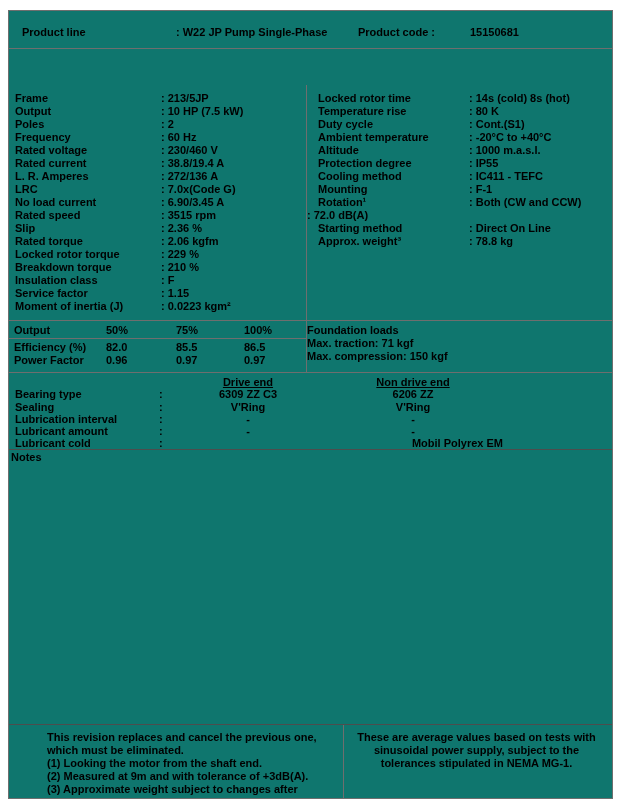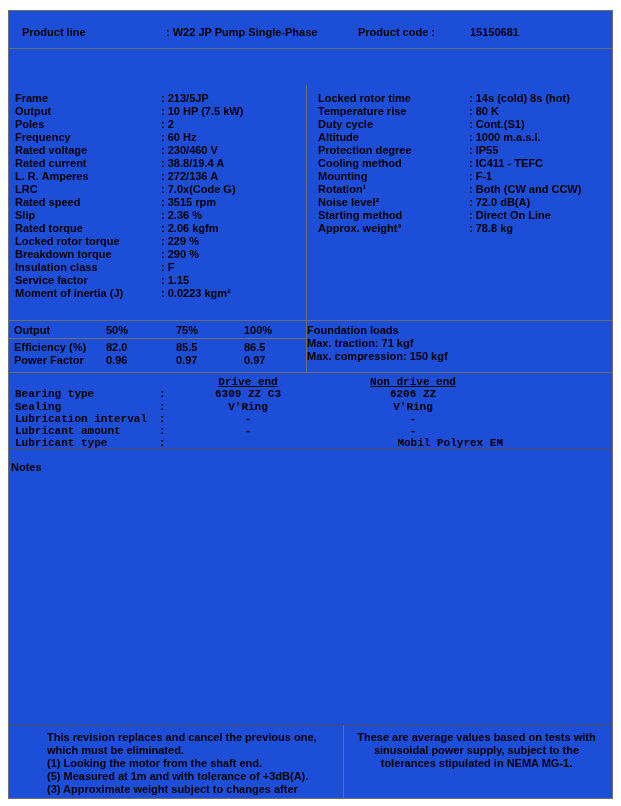--- a/index.html
+++ b/index.html
@@ -3,56 +3,56 @@
 <meta charset="utf-8">
 <style>
   * { box-sizing: border-box; }
   html,body { margin:0; padding:0; background:#fff; }
   body {
     width:621px; height:806px; position:relative;
     font-family:"Liberation Sans", sans-serif;
     font-weight:bold; font-size:11px; color:#000;
   }
   .sheet { position:absolute; left:8px; top:10px; width:605px; height:789px;
-           border:1px solid #6e6e6e; background:#1d4ed8; overflow:hidden; }
+           border:1px solid #6e6e6e; background:#0f766e; overflow:hidden; }
 
   
   .hdr { position:relative; height:38px; border-bottom:1px solid #6e6e6e; }
   .hdr span { position:absolute; top:15px; white-space:nowrap; }
   .h-pl  { left:13px; }
-  .h-plv { left:157px; }
+  .h-plv { left:167px; }
   .h-pc  { left:349px; }
   .h-pcv { left:461px;text-align:center; }
 
   
   .main { display:flex; height:235px;margin-top:36px; }
   .lcol { width:298px; border-right:1px solid #6e6e6e; padding-top:7px; }
   .rcol { flex:1; padding-top:7px; }
   .spec-row { display:flex; line-height:13px; white-space:nowrap; }
   .lcol .spec-label { padding-left:6px; width:152px; flex:none; }
   .rcol .spec-label { padding-left:11px; width:162px; flex:none; }
 
   
   .perf { display:flex; height:52px; border-top:1px solid #6e6e6e; }
   .perf-left { width:298px; border-right:1px solid #6e6e6e; }
   .perf-row { display:grid; grid-template-columns:92px 70px 68px 1fr; padding-left:5px; line-height:13px; }
   .perf-hdr { border-bottom:1px solid #6e6e6e; padding-top:3px; padding-bottom:1px; }
   .perf-body { padding-top:2px; }
   .perf-right { flex:1; padding-top:3px; }
 
   
-  .bearings { height:77px; border-top:1px solid #6e6e6e; padding-top:3px;font-family:Liberation Mono, monospace; }
+  .bearings { height:77px; border-top:1px solid #6e6e6e; padding-top:3px; }
   .b-row { display:grid; grid-template-columns:150px 14px 150px 180px 1fr; line-height:12.3px; white-space:nowrap; }
   .b-label { padding-left:6px; }
   .b-center { text-align:center; }
   .b-underline { text-decoration:underline; }
   .b-span2 { grid-column:3 / span 2; text-align:right; }
 
   
-  .notes { height:276px; border-top:1px solid #4d4d4d; border-bottom:1px solid #4d4d4d; padding:11px 0 0 2px; }
+  .notes { height:276px; border-top:1px solid #4d4d4d; border-bottom:1px solid #4d4d4d; padding:1px 0 0 2px; }
 
   
   .footer { display:flex; height:108px; }
   .footer-left { width:303px; border-right:1px solid #6e6e6e; padding:6px 6px 0 6px;margin-left:32px; }
   .footer-right { flex:1; padding:6px 10px 0 7px;text-align:center; }
   .footer p { margin:0; line-height:13px; }
 </style>
 </head>
 <body>
 
@@ -93,38 +93,42 @@
         </div>
         <div class="spec-row">
           <span class="spec-label">L. R. Amperes</span>
           <span class="spec-value">: 272/136 A</span>
         </div>
         <div class="spec-row">
           <span class="spec-label">LRC</span>
           <span class="spec-value">: 7.0x(Code G)</span>
         </div>
         <div class="spec-row">
+          <span class="spec-label">No load current</span>
+          <span class="spec-value">: 6.90/3.45 A</span>
+        </div>
+        <div class="spec-row">
           <span class="spec-label">Rated speed</span>
           <span class="spec-value">: 3515 rpm</span>
         </div>
         <div class="spec-row">
           <span class="spec-label">Slip</span>
           <span class="spec-value">: 2.36 %</span>
         </div>
         <div class="spec-row">
           <span class="spec-label">Rated torque</span>
           <span class="spec-value">: 2.06 kgfm</span>
         </div>
         <div class="spec-row">
           <span class="spec-label">Locked rotor torque</span>
           <span class="spec-value">: 229 %</span>
         </div>
         <div class="spec-row">
           <span class="spec-label">Breakdown torque</span>
-          <span class="spec-value">: 290 %</span>
+          <span class="spec-value">: 210 %</span>
         </div>
         <div class="spec-row">
           <span class="spec-label">Insulation class</span>
           <span class="spec-value">: F</span>
         </div>
         <div class="spec-row">
           <span class="spec-label">Service factor</span>
           <span class="spec-value">: 1.15</span>
         </div>
         <div class="spec-row">
@@ -139,41 +143,44 @@
         </div>
         <div class="spec-row">
           <span class="spec-label">Temperature rise</span>
           <span class="spec-value">: 80 K</span>
         </div>
         <div class="spec-row">
           <span class="spec-label">Duty cycle</span>
           <span class="spec-value">: Cont.(S1)</span>
         </div>
         <div class="spec-row">
+          <span class="spec-label">Ambient temperature</span>
+          <span class="spec-value">: -20°C to +40°C</span>
+        </div>
+        <div class="spec-row">
           <span class="spec-label">Altitude</span>
           <span class="spec-value">: 1000 m.a.s.l.</span>
         </div>
         <div class="spec-row">
           <span class="spec-label">Protection degree</span>
           <span class="spec-value">: IP55</span>
         </div>
         <div class="spec-row">
           <span class="spec-label">Cooling method</span>
           <span class="spec-value">: IC411 - TEFC</span>
         </div>
         <div class="spec-row">
           <span class="spec-label">Mounting</span>
           <span class="spec-value">: F-1</span>
         </div>
         <div class="spec-row">
           <span class="spec-label">Rotation¹</span>
           <span class="spec-value">: Both (CW and CCW)</span>
         </div>
         <div class="spec-row">
-          <span class="spec-label">Noise level²</span>
           <span class="spec-value">: 72.0 dB(A)</span>
         </div>
         <div class="spec-row">
           <span class="spec-label">Starting method</span>
           <span class="spec-value">: Direct On Line</span>
         </div>
         <div class="spec-row">
           <span class="spec-label">Approx. weight³</span>
           <span class="spec-value">: 78.8 kg</span>
         </div>
@@ -245,35 +252,35 @@
         <span class="b-center">-</span>
         <span class="b-center">-</span>
       </div>
       <div class="b-row">
         <span class="b-label">Lubricant amount</span>
         <span>:</span>
         <span class="b-center">-</span>
         <span class="b-center">-</span>
       </div>
       <div class="b-row">
-        <span class="b-label">Lubricant type</span>
+        <span class="b-label">Lubricant cold</span>
         <span>:</span>
         <span class="b-span2">Mobil Polyrex EM</span>
       </div>
     </div>
 
   <div class="notes">
     <span>Notes</span>
   </div>
 
   <div class="footer">
     <div class="footer-left" id="footer-left">
         <p>This revision replaces and cancel the previous one, which must be eliminated.</p>
         <p>(1) Looking the motor from the shaft end.</p>
-        <p>(5) Measured at 1m and with tolerance of +3dB(A).</p>
+        <p>(2) Measured at 9m and with tolerance of +3dB(A).</p>
         <p>(3) Approximate weight subject to changes after manufacturing process.</p>
         <p>(4) At 100% of full load.</p>
       </div>
     <div class="footer-right">
       <p>These are average values based on tests with sinusoidal power supply, subject to the tolerances stipulated in NEMA MG-1.</p>
     </div>
   </div>
 
 </div>
 

